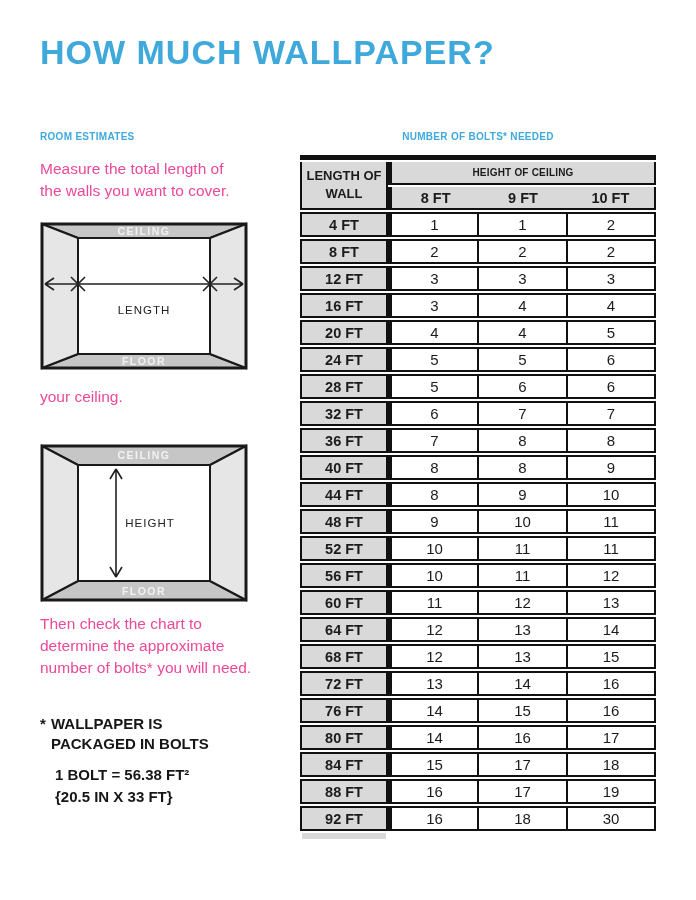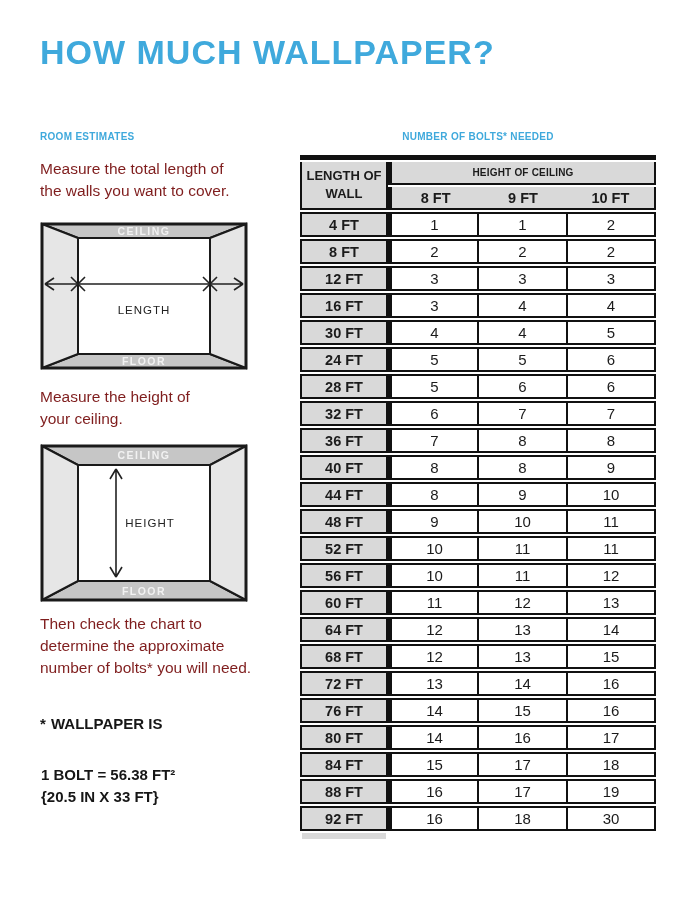--- a/index.html
+++ b/index.html
@@ -17,21 +17,21 @@
   }
   .abs{position:absolute;}
   .page-title{
     left:40px;top:33px;font-size:34px;font-weight:700;letter-spacing:1px;
     color:var(--accent);white-space:nowrap;
   }
   .section-heading{
     font-size:10px;font-weight:700;letter-spacing:0.3px;color:var(--accent);
     white-space:nowrap;
   }
-  .body-text{font-size:15.5px;line-height:22px;color:#7f1d1d;}
+  .body-text{font-size:15.5px;line-height:22px;color:#ec4899;}
   .bold-note{font-size:15px;font-weight:700;line-height:20px;color:#161616;}
   .footnote{display:flex;}
   .footnote .star{width:11px;}
   .room-svg text{font-family:"Liberation Sans",sans-serif;}
   .wall-word{font-size:10.5px;font-weight:700;fill:#F2F2F2;letter-spacing:1.5px;}
   .dim-word{font-size:11.5px;fill:#222;letter-spacing:1px;}
   .arrow{stroke:#222;stroke-width:1.6;fill:none;}
 
   
   .table-heading{
@@ -94,21 +94,20 @@
     <rect x="38" y="16" width="132" height="116" fill="#ffffff" stroke="#1a1a1a" stroke-width="2"></rect>
     <rect x="2" y="2" width="204" height="144" fill="none" stroke="#1a1a1a" stroke-width="3"></rect>
     <text x="104" y="13" text-anchor="middle" class="wall-word">CEILING</text>
     <text x="104" y="143" text-anchor="middle" class="wall-word">FLOOR</text>
     <path class="arrow" d="M5,62 L203,62 M5,62 L14,56 M5,62 L14,68 M203,62 L194,56 M203,62 L194,68"></path>
     <path class="arrow" d="M31,55 L45,69 M31,69 L45,55 M163,55 L177,69 M163,69 L177,55"></path>
     <text x="104" y="92" text-anchor="middle" class="dim-word">LENGTH</text>
   </svg>
 
   <div class="abs body-text" style="left:40px;top:386px;">
-    <div>Measure the height of</div>
     <div>your ceiling.</div>
   </div>
 
   <svg class="abs room-svg" style="left:40px;top:444px;" width="208" height="158" viewBox="0 0 208 158">
     <polygon points="2,2 206,2 170,21 38,21" fill="#C6C6C6" stroke="#1a1a1a" stroke-width="2"></polygon>
     <polygon points="2,156 206,156 170,137 38,137" fill="#C6C6C6" stroke="#1a1a1a" stroke-width="2"></polygon>
     <polygon points="2,2 38,21 38,137 2,156" fill="#E6E6E6" stroke="#1a1a1a" stroke-width="2"></polygon>
     <polygon points="206,2 170,21 170,137 206,156" fill="#E6E6E6" stroke="#1a1a1a" stroke-width="2"></polygon>
     <rect x="38" y="21" width="132" height="116" fill="#ffffff" stroke="#1a1a1a" stroke-width="2"></rect>
     <rect x="2" y="2" width="204" height="154" fill="none" stroke="#1a1a1a" stroke-width="3"></rect>
@@ -121,24 +120,25 @@
   <div class="abs body-text" style="left:40px;top:613px;">
     <div>Then check the chart to</div>
     <div>determine the approximate</div>
     <div>number of bolts* you will need.</div>
   </div>
 
   <div class="abs bold-note footnote" style="left:40px;top:714px;">
     <span class="star">*</span>
     <span>
       <div>WALLPAPER IS</div>
+      <div>PACKAGED IN BOLTS</div>
     </span>
   </div>
 
-  <div class="abs bold-note" style="left:41px;top:764px;line-height:22px;">
+  <div class="abs bold-note" style="left:55px;top:764px;line-height:22px;">
     <div>1 BOLT = 56.38 FT²</div>
     <div>{20.5 IN X 33 FT}</div>
   </div>
 
   <div class="abs table-heading">NUMBER OF BOLTS* NEEDED</div>
 
   <div class="abs table-wrap">
     <table class="bolt-table">
       <colgroup>
         <col style="width:88px">
@@ -180,21 +180,21 @@
             <td class="data-cell">3</td>
             <td class="data-cell last-data">3</td>
           </tr>
           <tr>
             <td class="wall-cell">16 FT</td>
             <td class="data-cell first-data">3</td>
             <td class="data-cell">4</td>
             <td class="data-cell last-data">4</td>
           </tr>
           <tr>
-            <td class="wall-cell">30 FT</td>
+            <td class="wall-cell">20 FT</td>
             <td class="data-cell first-data">4</td>
             <td class="data-cell">4</td>
             <td class="data-cell last-data">5</td>
           </tr>
           <tr>
             <td class="wall-cell">24 FT</td>
             <td class="data-cell first-data">5</td>
             <td class="data-cell">5</td>
             <td class="data-cell last-data">6</td>
           </tr>

